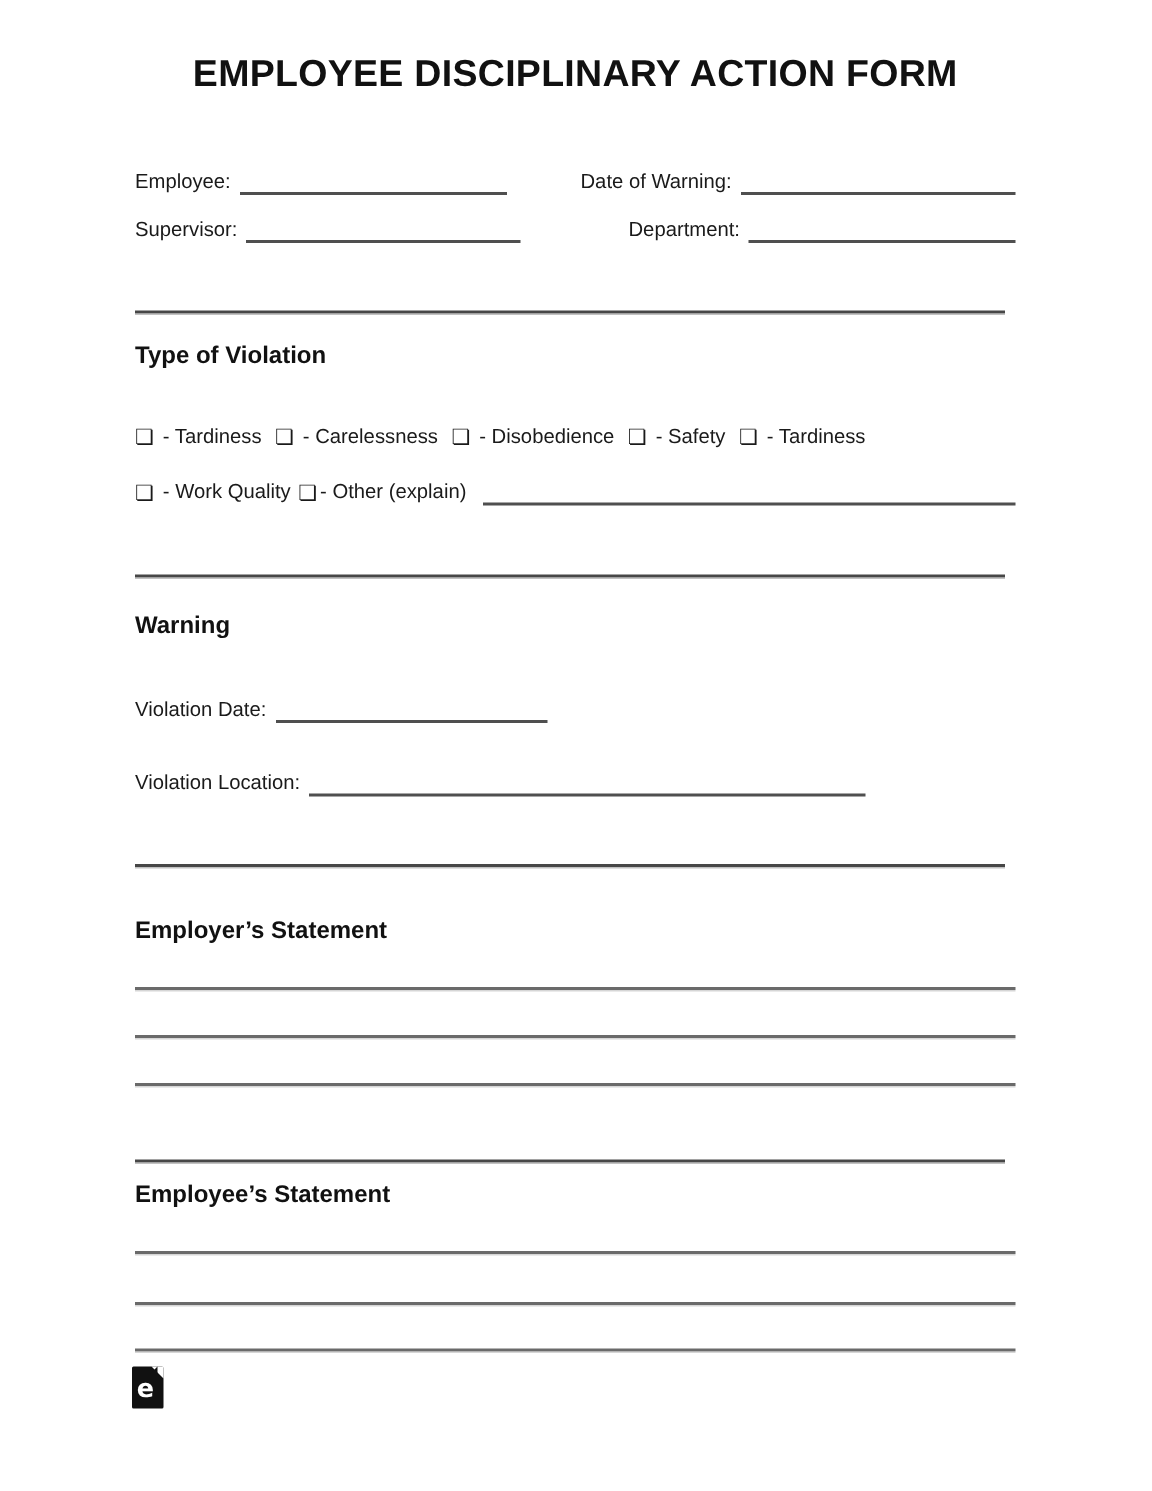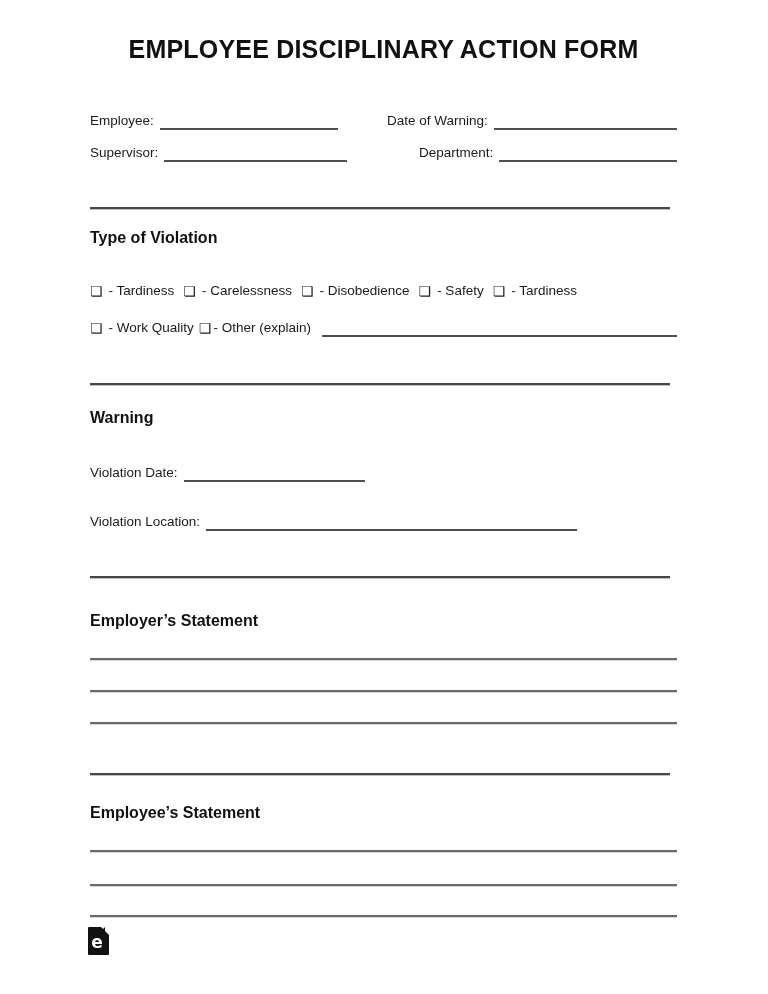--- a/index.html
+++ b/index.html
@@ -99,21 +99,21 @@
   .m-div2 { margin-top: 46px; }
   .m-hwarn{ margin-top: 22px; }
   .m-vr1  { margin-top: 34px; }
   .m-vr2  { margin-top: 29px; }
   .m-div3 { margin-top: 45px; }
   .m-hems { margin-top: 32px; }
   .m-wla1 { margin-top: 27px; }
   .m-wla2 { margin-top: 30px; }
   .m-wla3 { margin-top: 30px; }
   .m-div4 { margin-top: 49px; }
-  .m-hees { margin-top: 27px; }
+  .m-hees { margin-top: 11px; }
   .m-wlb1 { margin-top: 27px; }
   .m-wlb2 { margin-top: 32px; }
   .m-wlb3 { margin-top: 29px; }
   
   .logo {
     position: relative;
     width: 21px;
     height: 28px;
     margin-top: 10px;
     margin-left: -2px;

